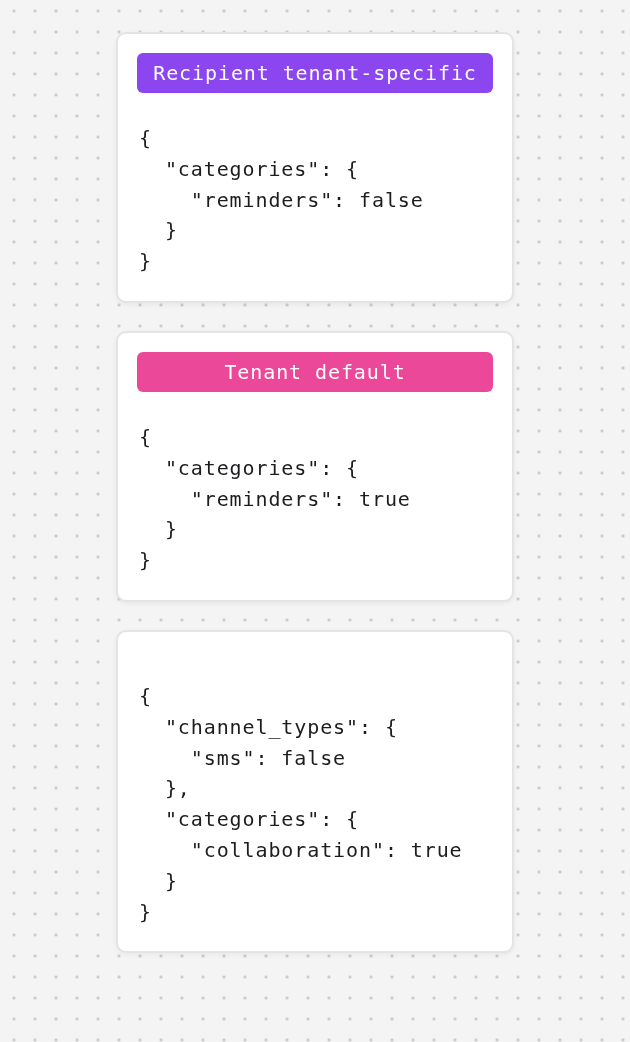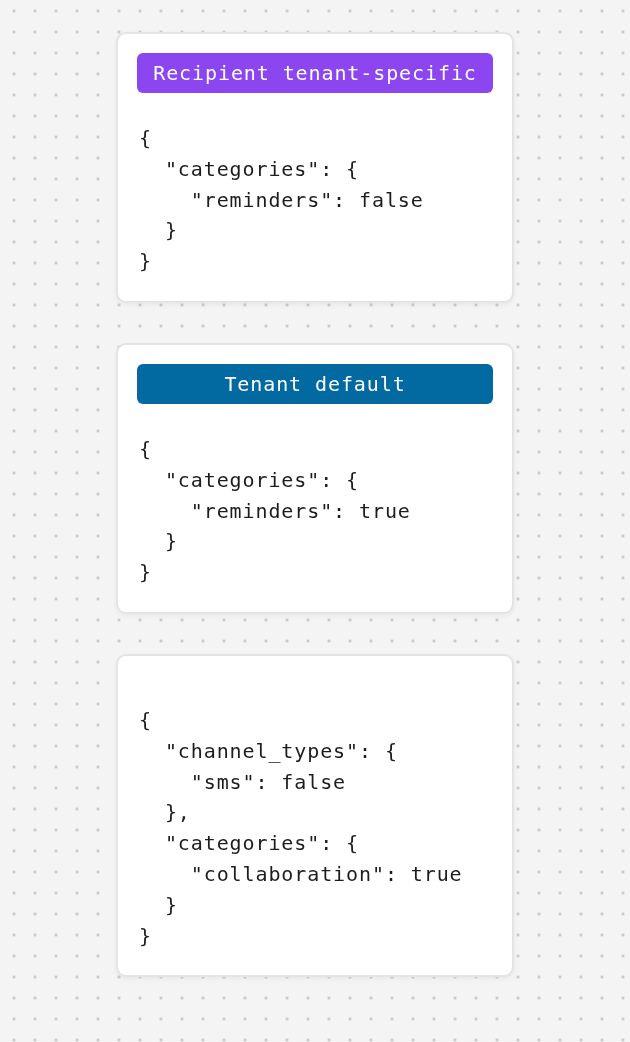--- a/index.html
+++ b/index.html
@@ -14,21 +14,21 @@
     background-size: 21px 21px;
     background-position: 3.5px 0.5px;
   }
   .canvas {
     width: 630px;
     height: 1042px;
     padding-top: 32px;
     display: flex;
     flex-direction: column;
     align-items: center;
-    gap: 40px;
+    gap: 28px;
   }
   .card {
     width: 398px;
     background: #ffffff;
     border: 2px solid #e4e4e6;
     border-radius: 10px;
     padding: 19px 19px 24px 19px;
     box-shadow: 0 2px 5px rgba(0,0,0,0.05);
     flex: 0 0 auto;
   }
@@ -37,21 +37,21 @@
     border-radius: 6px;
     display: flex;
     align-items: center;
     justify-content: center;
     color: #ffffff;
     font-size: 20px;
     letter-spacing: 0.9px;
     white-space: pre;
   }
   .badge-purple { background: #8b46f0; }
-  .badge-blue   { background: #0369a1; }
+  .badge-blue   { background: #ec4899; }
   .badge-green  { background: #1ca45c; }
   .code {
     margin-top: 30px;
     margin-left: 2px;
     color: #1d1d20;
     font-size: 20px;
     letter-spacing: 0.9px;
     line-height: 30.8px;
   }
   .code-line { white-space: pre; }

